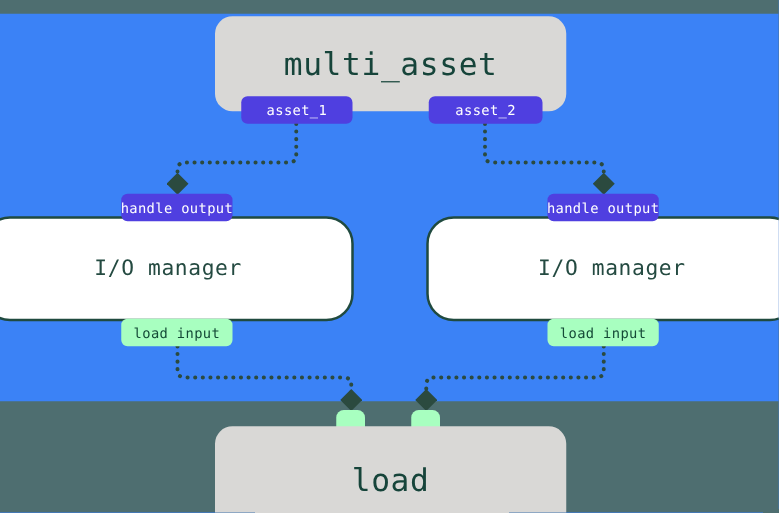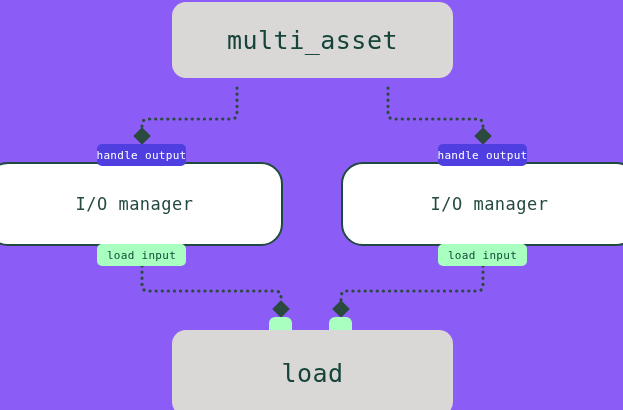--- a/index.html
+++ b/index.html
@@ -9,22 +9,23 @@
   body {
     width: 623px;
     height: 410px;
     background: #4e6e70;
     font-family: "DejaVu Sans Mono", "Liberation Mono", monospace;
     overflow: hidden;
   }
   #canvas {
     position: relative;
     width: 623px;
-    height: 410px;
-    background: #8b5cf6;
+    height: 310px;
+    background: #3b82f6;
+    margin-top: 11px;
   }
   #edge-layer {
     position: absolute;
     left: 0;
     top: 0;
     width: 623px;
     height: 410px;
     pointer-events: none;
   }
 
@@ -142,21 +143,27 @@
 
     <path d="M 142 266 L 142 285 Q 142 291 148 291 L 275 291 Q 281 291 281 297 L 281 309" fill="none" stroke="#2b4a3f" stroke-width="3.2" stroke-dasharray="0.1 6" stroke-linecap="round" marker-end="url(#diamond)"></path>
 
     <path d="M 483 266 L 483 285 Q 483 291 477 291 L 347 291 Q 341 291 341 297 L 341 309" fill="none" stroke="#2b4a3f" stroke-width="3.2" stroke-dasharray="0.1 6" stroke-linecap="round" marker-end="url(#diamond)"></path>
   </svg>
 
   <div class="node node-asset" id="node-multi-asset">
     <span class="node-title">multi_asset</span>
   </div>
 
+  <div class="badge badge-purple" id="badge-asset-1">
+    <span>asset_1</span>
+  </div>
 
+  <div class="badge badge-purple" id="badge-asset-2">
+    <span>asset_2</span>
+  </div>
 
   <div class="node node-iom" id="node-iom-left">
     <span class="node-title">I/O manager</span>
   </div>
 
   <div class="badge badge-purple" id="badge-handle-output-left">
     <span>handle output</span>
   </div>
 
   <div class="badge badge-green" id="badge-load-input-left">

